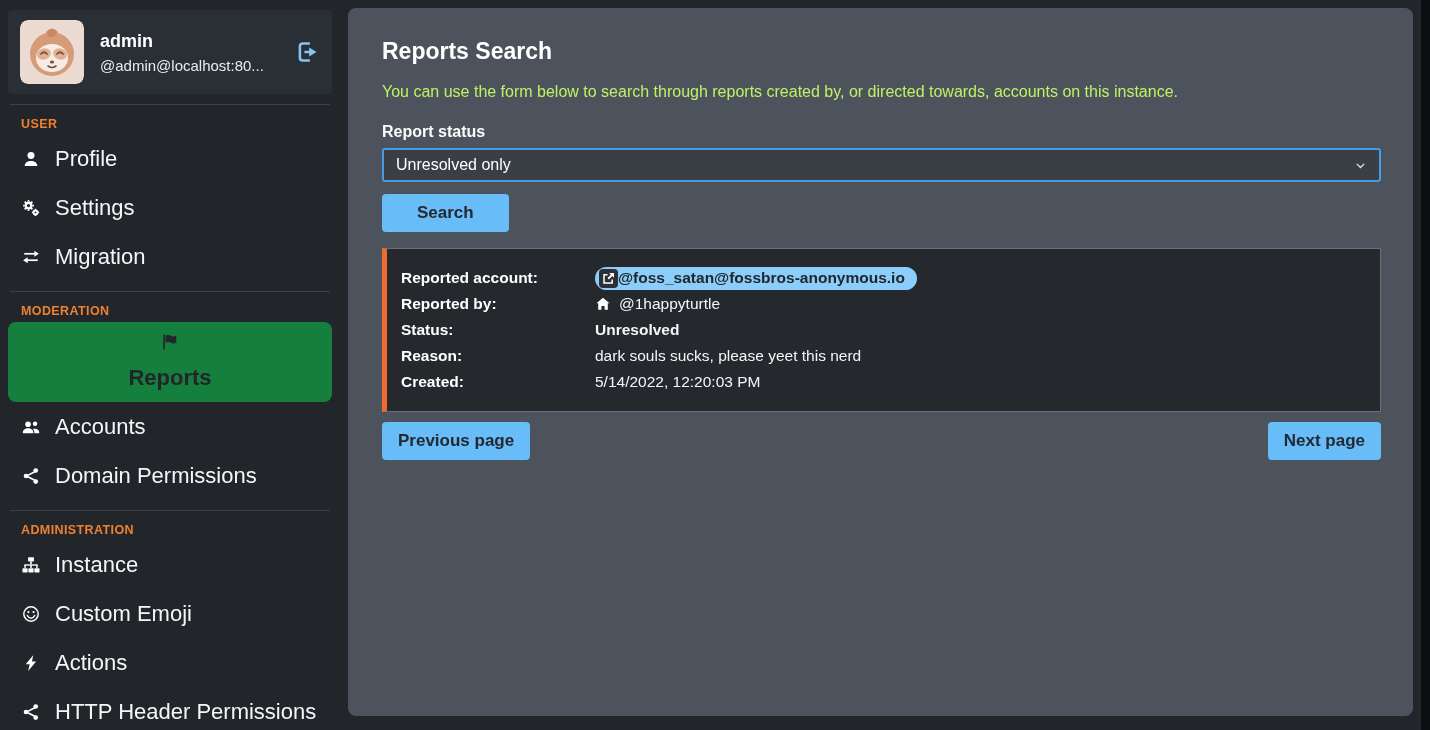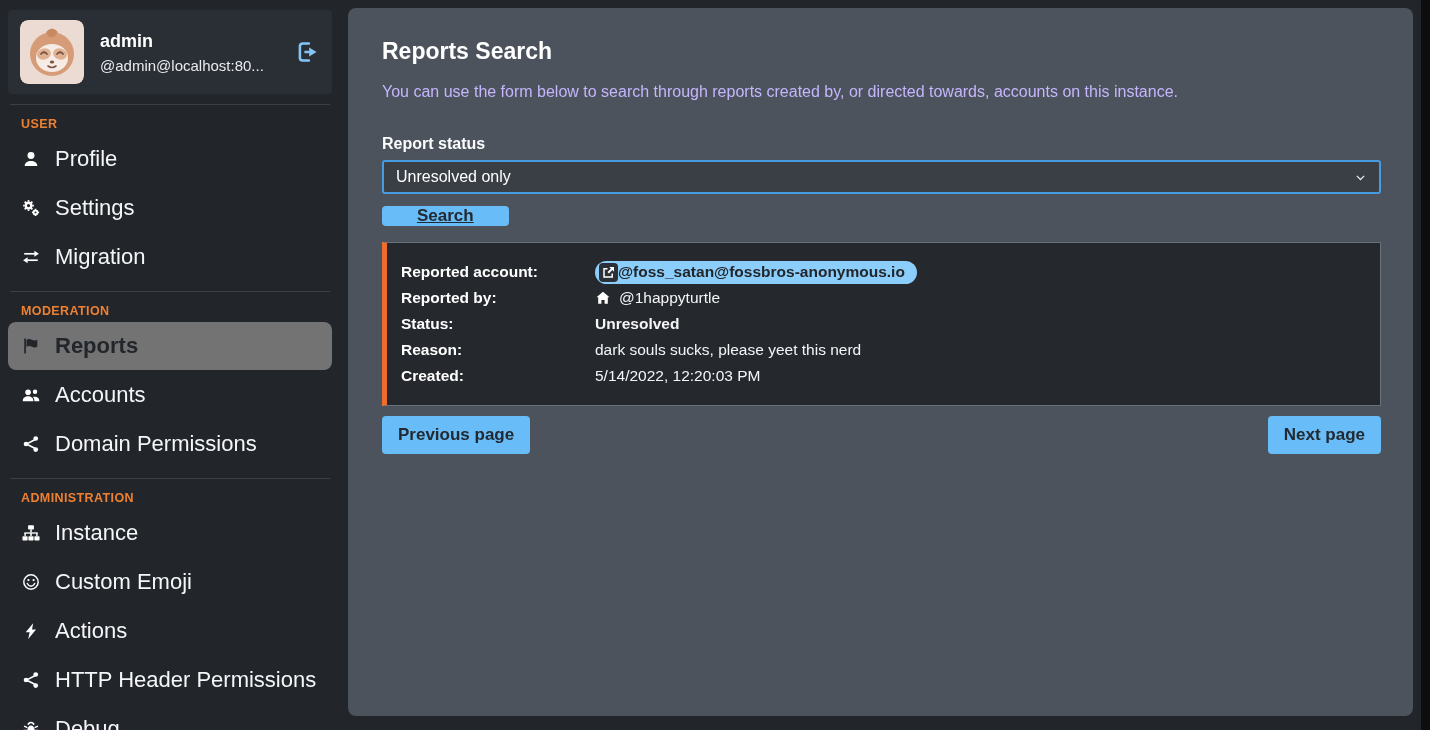--- a/index.html
+++ b/index.html
@@ -12,33 +12,33 @@
   .user-card { background:#2a2e35; border-radius:4px; padding:10px 12px; display:flex; align-items:center; gap:16px; }
   .avatar { width:64px; height:64px; border-radius:8px; overflow:hidden; flex-shrink:0; }
   .user-info { flex:1; min-width:0; }
   .username { color:#ffffff; font-weight:bold; font-size:18px; margin-bottom:5px; }
   .handle { color:#e9ebee; font-size:15px; white-space:nowrap; overflow:hidden; }
   .logout { color:#85c5f5; flex-shrink:0; cursor:pointer; display:flex; }
   .divider { border:0; border-top:1px solid #3b4046; margin:10px 2px; }
   .section-header { color:#ee8131; font-size:12.5px; font-weight:bold; letter-spacing:.4px; margin:12px 0 4px 13px; }
   .nav-item { display:flex; align-items:center; gap:14px; padding:11px 13px; margin:1px 0; color:#f5f6f8; font-size:22px; border-radius:8px; cursor:pointer; }
   .nav-item .ico { width:20px; display:flex; justify-content:center; color:#ffffff; flex-shrink:0; }
-  .nav-item.active { background:#737373; color:#22262a; font-weight:bold; }
+  .nav-item.active { background:#15803d; color:#22262a; font-weight:bold;flex-direction:column; }
   .nav-item.active .ico { color:#22262a; }
 
   
   .content { flex:1; padding:8px 8px 14px 3px; }
   .panel { background:#4d535c; height:100%; border-radius:8px; padding:30px 32px 0 34px; color:#fbfcfd; }
   h1.page-title { font-size:23px; font-weight:bold; color:#ffffff; margin-bottom:18px; }
-  .page-desc { font-size:16px; color:#c4b5fd; margin-bottom:34px; }
+  .page-desc { font-size:16px; color:#bef264; margin-bottom:22px; }
   .field-label { font-size:16px; font-weight:bold; display:block; margin-bottom:7px; }
   .select { height:34px; background:#3a3f46; border:2px solid #479be0; border-radius:3px; display:flex; align-items:center; padding:0 12px; font-size:16px; color:#ffffff; cursor:pointer; }
   .select .grow { flex:1; }
   .btn { display:inline-block; background:#68bcf7; color:#232930; border:0; border-radius:4px; font-family:inherit; font-weight:bold; font-size:17px; padding:9px 16px; cursor:pointer; }
-  .btn-search { margin-top:12px; padding:0 35px;text-decoration:underline; }
+  .btn-search { margin-top:12px; padding:9px 35px; }
 
   .report-card { margin-top:16px; background:#25282d; border:1px solid #6a707a; border-left:5px solid #ee6c2e; padding:16px 14px; }
   .row { display:grid; grid-template-columns:194px 1fr; align-items:center; min-height:26px; font-size:15.5px; }
   .row-label { font-weight:bold; color:#ffffff; }
   .row-value { color:#f4f5f7; display:flex; align-items:center; gap:8px; }
   .row-value.bold { font-weight:bold; }
   .pill { display:inline-flex; align-items:center; background:#8ccefb; color:#22262a; font-weight:bold; border-radius:13px; padding:2px 12px 2px 4px; font-size:15.5px; cursor:pointer; }
   .pill .sq { display:flex; }
   .home-ico { color:#ffffff; display:flex; }
 

